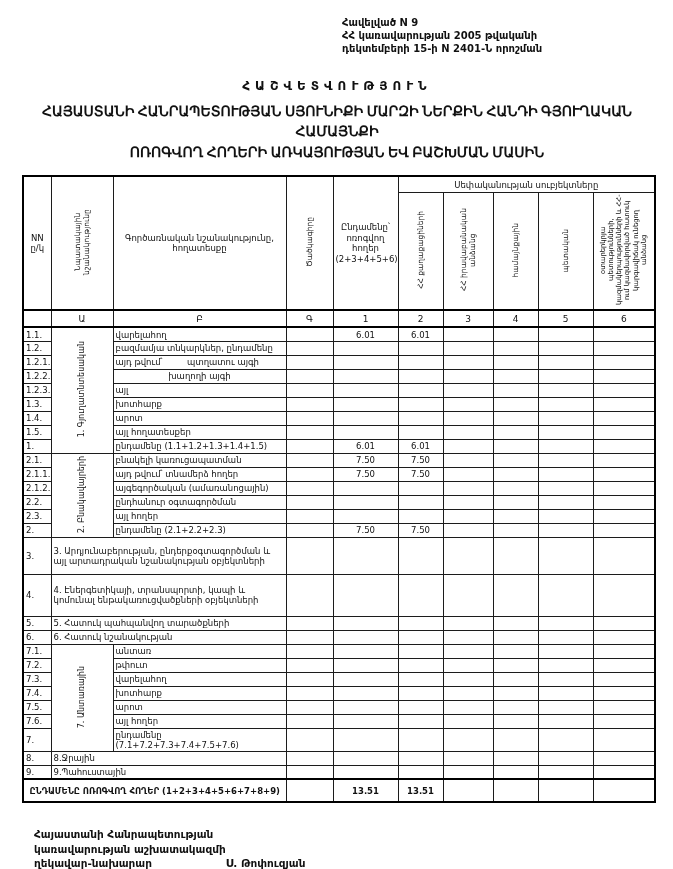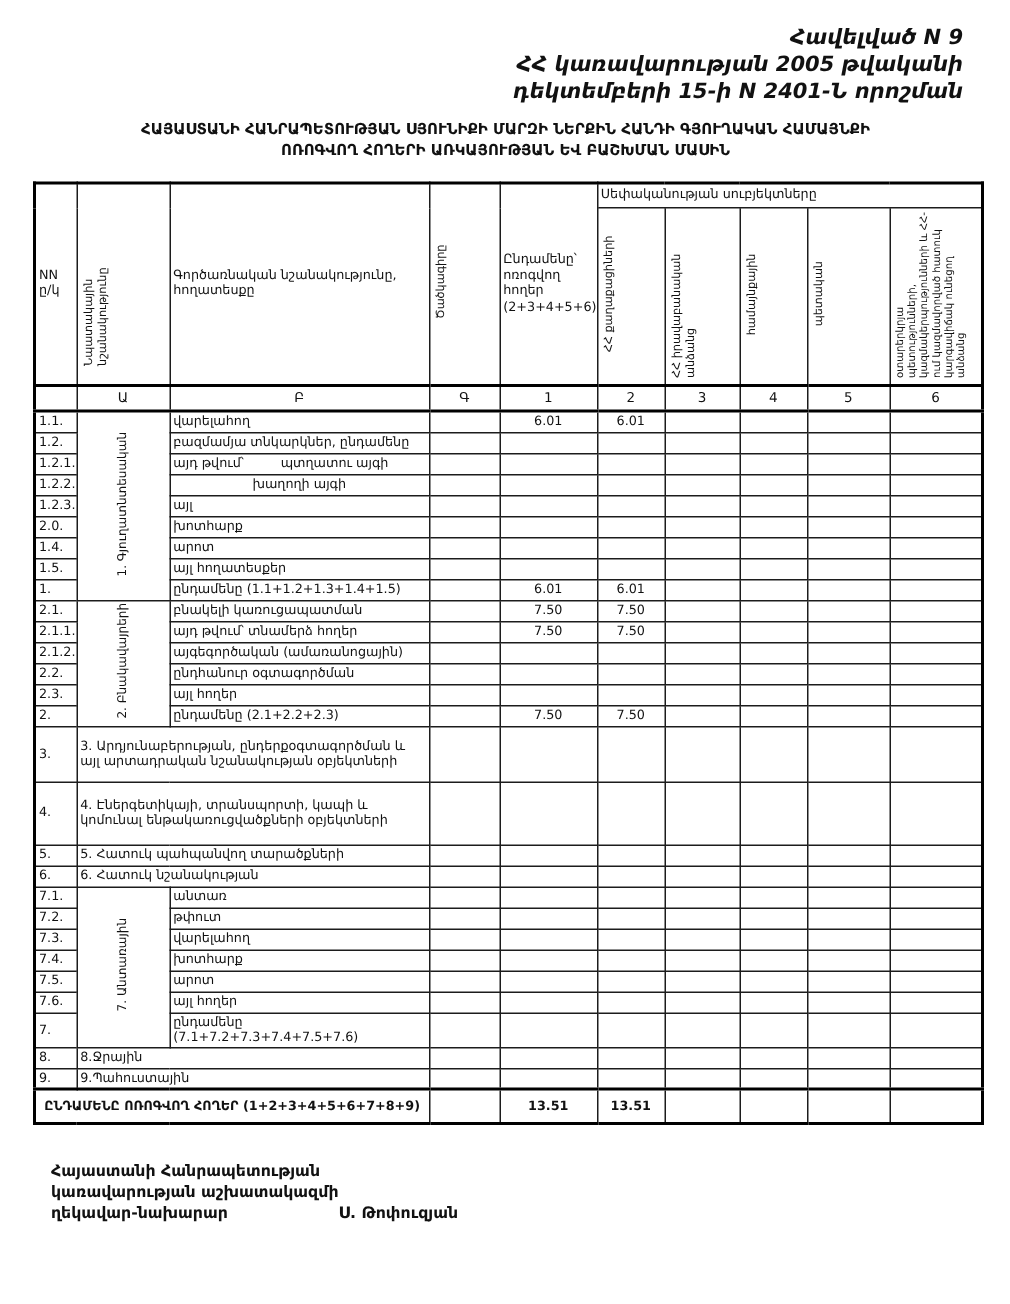--- a/index.html
+++ b/index.html
@@ -11,62 +11,62 @@
     position: relative;
     overflow: hidden;
   }
   .page { padding: 16px 21px 0 22px; }
 
   
   .annex {
     width: 300px;
     margin-left: auto;
     margin-right: 10px;
-    text-align: right;
+    text-align: left;
     font-weight: bold;
-    font-size: 14px;
+    font-size: 10px;
     line-height: 1.3;
-    font-style: italic;
   }
 
   
   .doc-title {
     text-align: center;
     font-weight: bold;
     font-size: 12px;
     letter-spacing: 5px;
     margin-top: 24px;
   }
   .doc-subtitle {
     text-align: center;
     font-weight: bold;
-    font-size: 10px;
+    font-size: 14px;
     line-height: 1.45;
     margin-top: 9px;
+    font-family: Liberation Serif, serif;
   }
 
   
   table.report {
     margin-top: 12px;
     border-collapse: collapse;
     table-layout: fixed;
     width: 632px;
   }
   table.report th, table.report td {
     border: 1px solid #1c1c1c;
     font-weight: normal;
     font-size: 8.5px;
     padding: 1px 2px;
     vertical-align: middle;
     overflow: hidden;
   }
   table.report { border: 2px solid #000; }
   tr.letters td { border-top: 2px solid #000; border-bottom: 2px solid #000; height: 17px; text-align: center; font-size: 9px; }
   .hb td { border-bottom: 2px solid #000; }
-  thead th { text-align: left; margin-left: 26px; }
+  thead th { text-align: center; margin-left: 26px; }
   th.group-hdr { height: 17px; font-size: 8.5px; border-bottom: 1px solid #1c1c1c; }
   th.main-hdr { height: 118px; }
   th.hdr-text { font-size: 8px; line-height: 1.25; }
   .vert {
     display: inline-block;
     writing-mode: vertical-rl;
     transform: rotate(180deg);
     font-size: 7.5px;
     line-height: 1.25;
     max-height: 112px;
@@ -106,20 +106,21 @@
 <body>
 
 <div class="page">
 
   <div class="annex">
     <div>Հավելված N 9</div>
     <div>ՀՀ կառավարության 2005 թվականի</div>
     <div>դեկտեմբերի 15-ի N 2401-Ն որոշման</div>
   </div>
 
+  <div class="doc-title">ՀԱՇՎԵՏՎՈՒԹՅՈՒՆ</div>
   <div class="doc-subtitle">
     <div>ՀԱՅԱՍՏԱՆԻ ՀԱՆՐԱՊԵՏՈՒԹՅԱՆ ՍՅՈՒՆԻՔԻ ՄԱՐԶԻ ՆԵՐՔԻՆ ՀԱՆԴԻ ԳՅՈՒՂԱԿԱՆ ՀԱՄԱՅՆՔԻ</div>
     <div>ՈՌՈԳՎՈՂ ՀՈՂԵՐԻ ԱՌԿԱՅՈՒԹՅԱՆ ԵՎ ԲԱՇԽՄԱՆ ՄԱՍԻՆ</div>
   </div>
 
   <table class="report">
     <colgroup>
       <col style="width:28px">
         <col style="width:62px">
         <col style="width:173px">
@@ -216,21 +217,21 @@
           <td class="desc">այլ</td>
           <td class="val"></td>
           <td class="val"></td>
           <td class="val"></td>
           <td class="val"></td>
           <td class="val"></td>
           <td class="val"></td>
           <td class="val"></td>
         </tr>
         <tr>
-          <td class="nn">2.0.</td>
+          <td class="nn">1.3.</td>
           <td class="desc">խոտհարք</td>
           <td class="val"></td>
           <td class="val"></td>
           <td class="val"></td>
           <td class="val"></td>
           <td class="val"></td>
           <td class="val"></td>
           <td class="val"></td>
         </tr>
         <tr>

